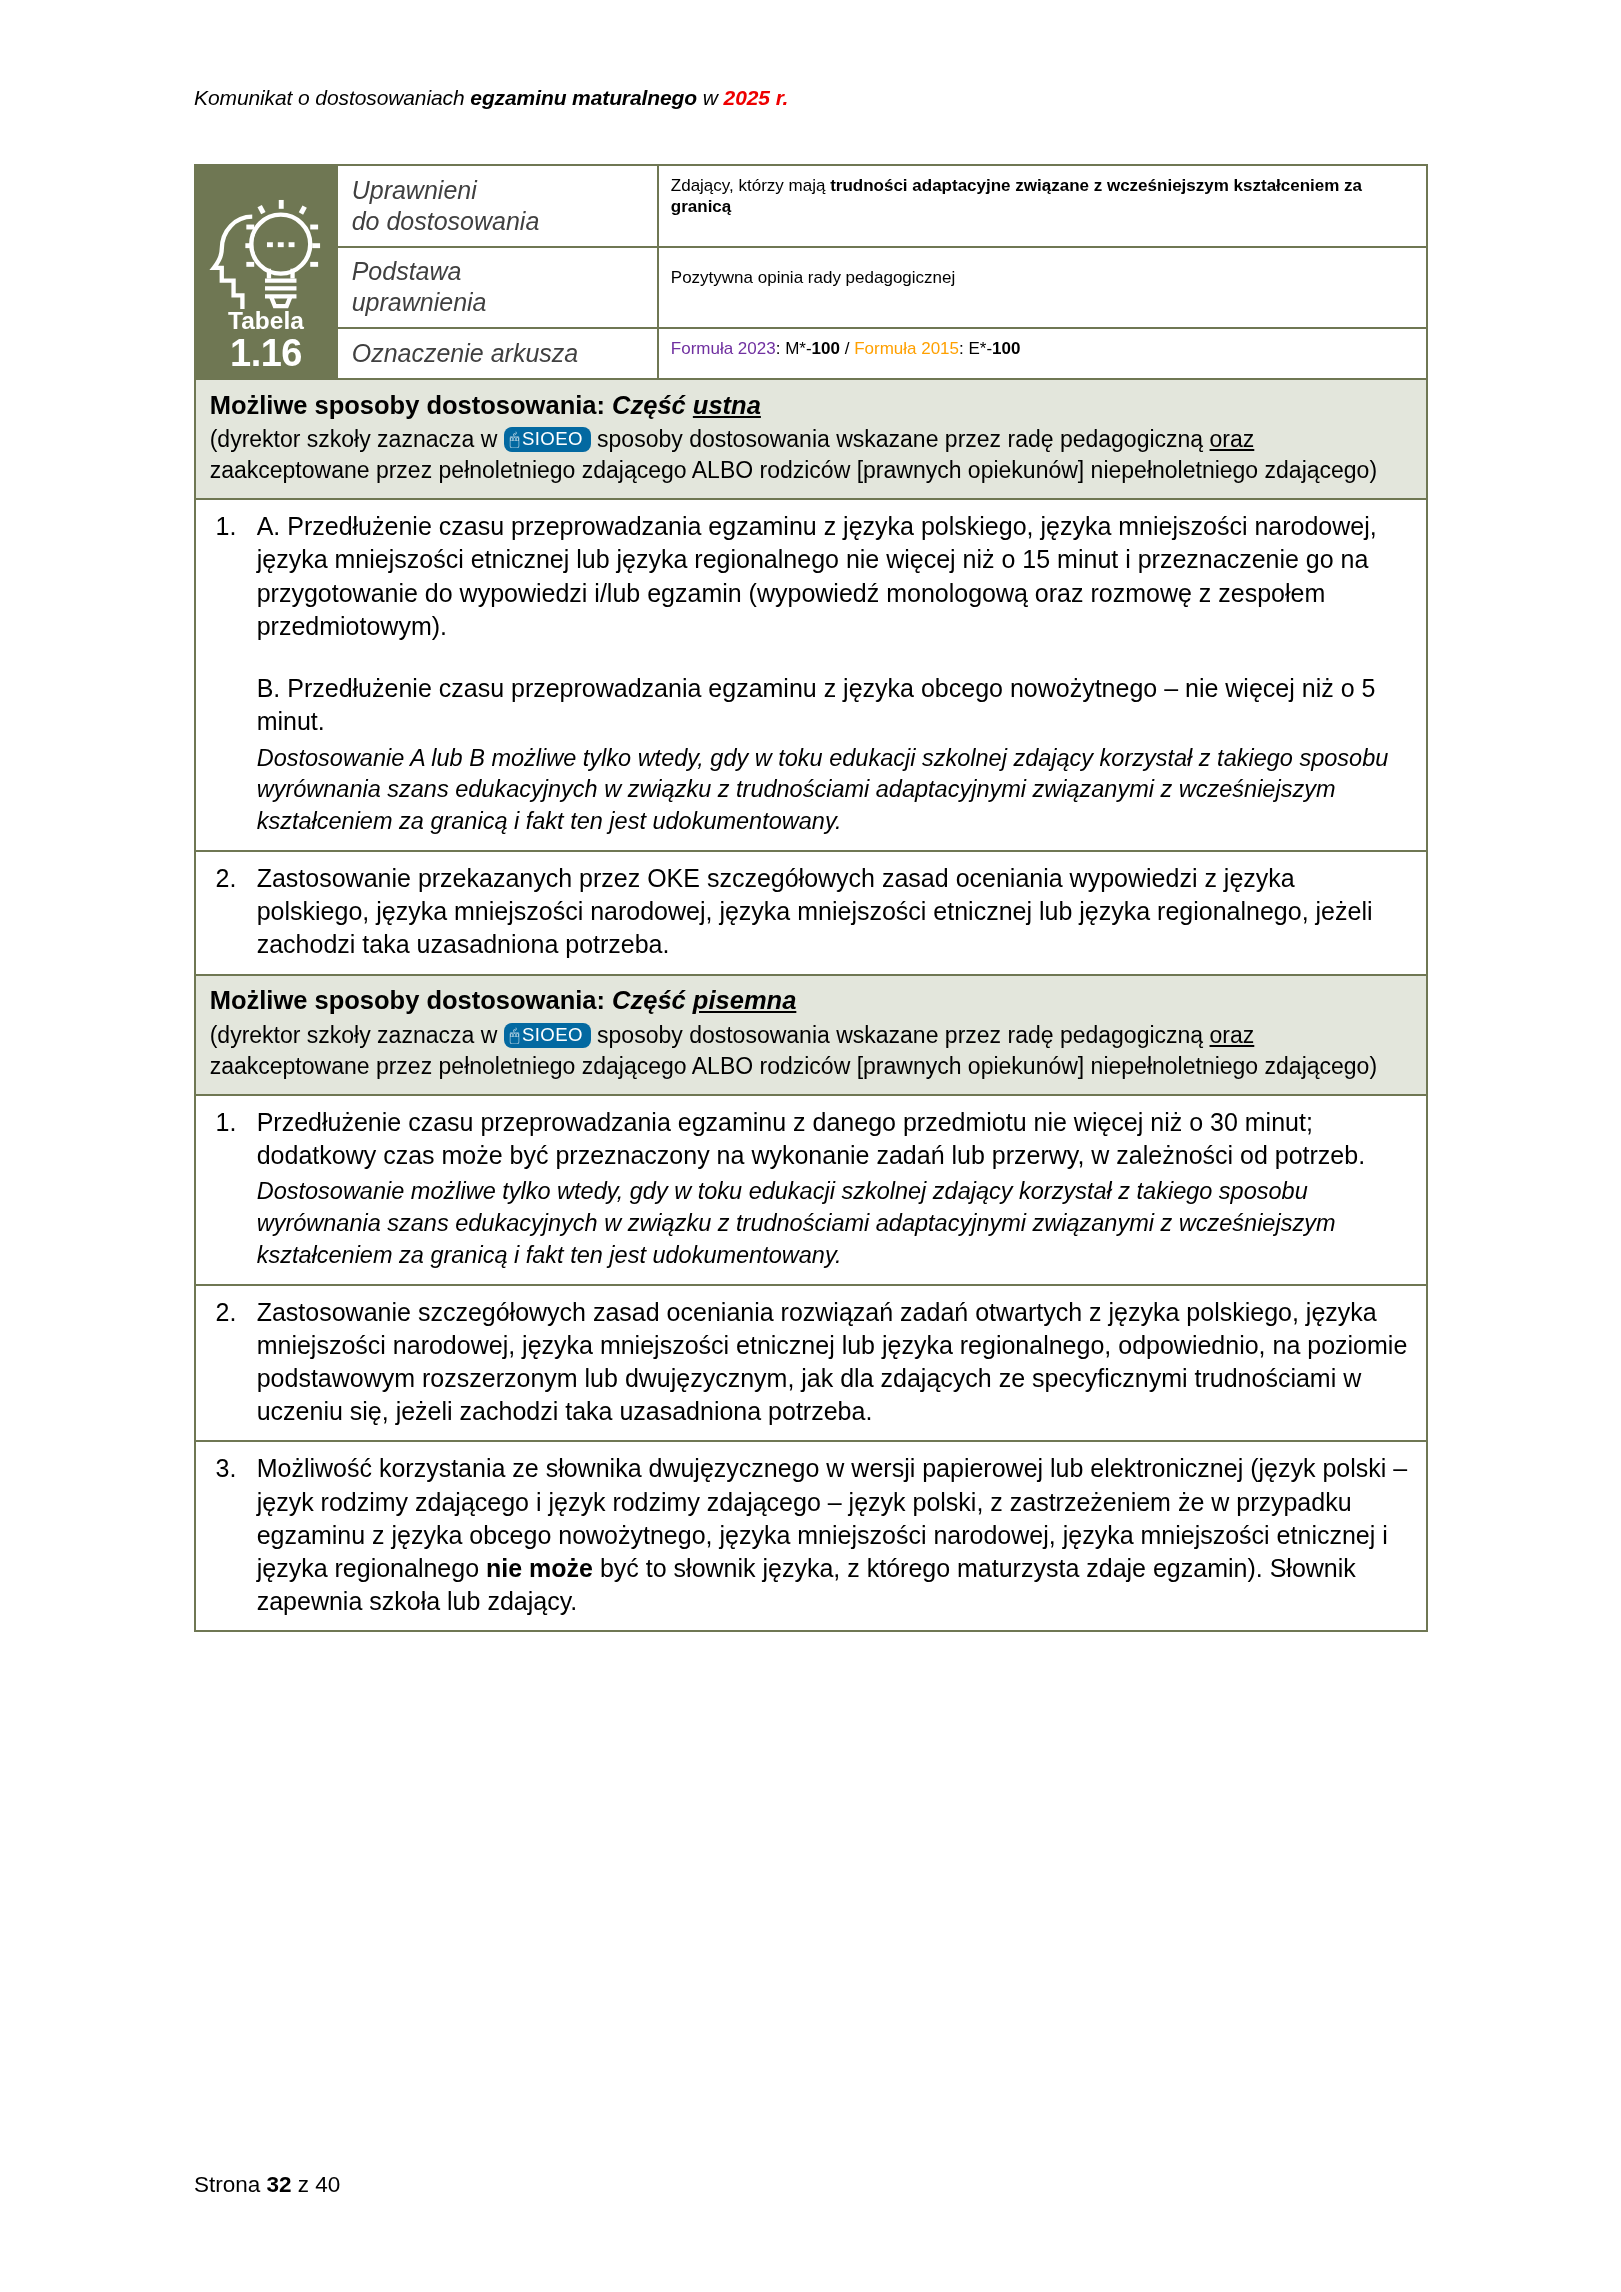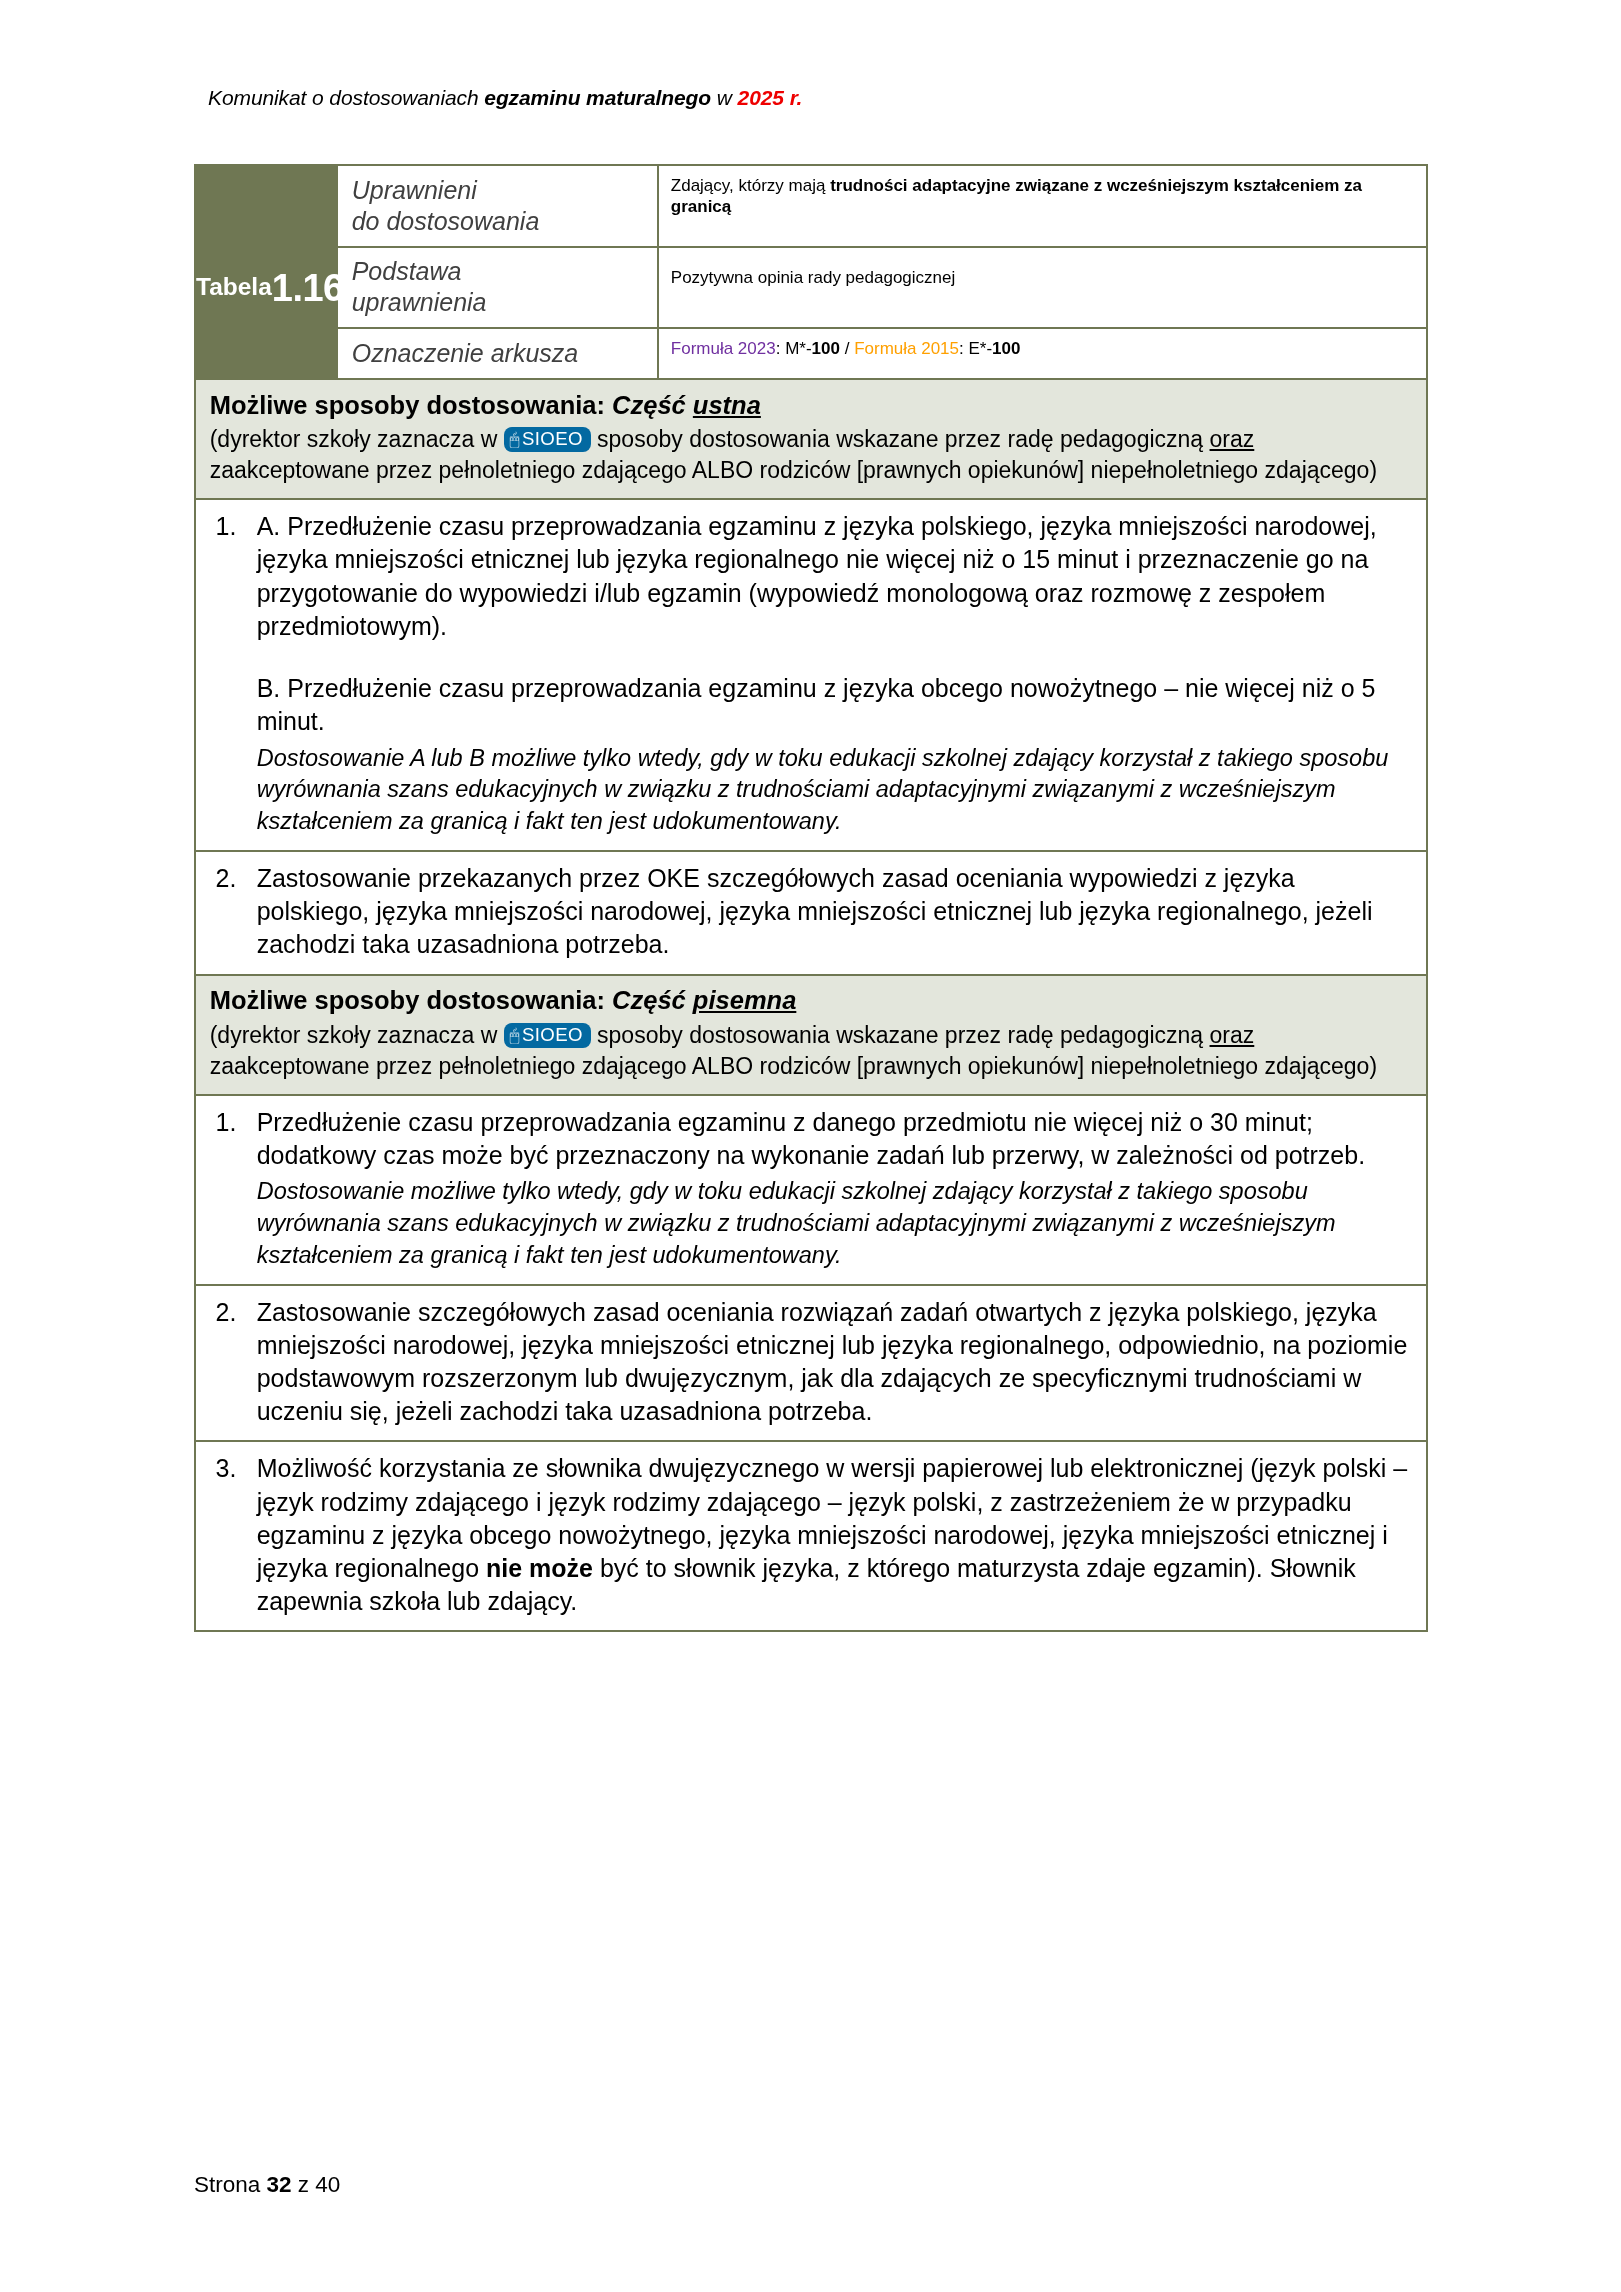--- a/index.html
+++ b/index.html
@@ -20,21 +20,21 @@
     position: absolute;
     left: 0; top: 0;
     width: 1621px;
     height: 2293px;
     box-sizing: border-box;
   }
 
   
   .doc-header {
     position: absolute;
-    left: 208px;
+    left: 194px;
     top: 86px;
     font-size: 21px;
     font-style: italic;
     letter-spacing: -0.1px;
     white-space: nowrap;
   }
   .doc-header .b { font-weight: bold; }
   .doc-header .red { color: #ee0000; font-weight: bold; }
 
   
@@ -70,20 +70,21 @@
     text-align: center;
     position: relative;
     padding: 0 !important;
   }
   .logo-inner {
     position: relative;
     width: 100%;
     height: 100%;
     min-height: 181px;
     display: flex;
+    flex-direction: column;
     align-items: center;
     justify-content: flex-start;
     padding-top: 5.9px;
     box-sizing: border-box;
   }
   .logo-svg { display: block; }
   .logo-word {
     color: #ffffff;
     font-weight: bold;
     font-size: 24.5px;

